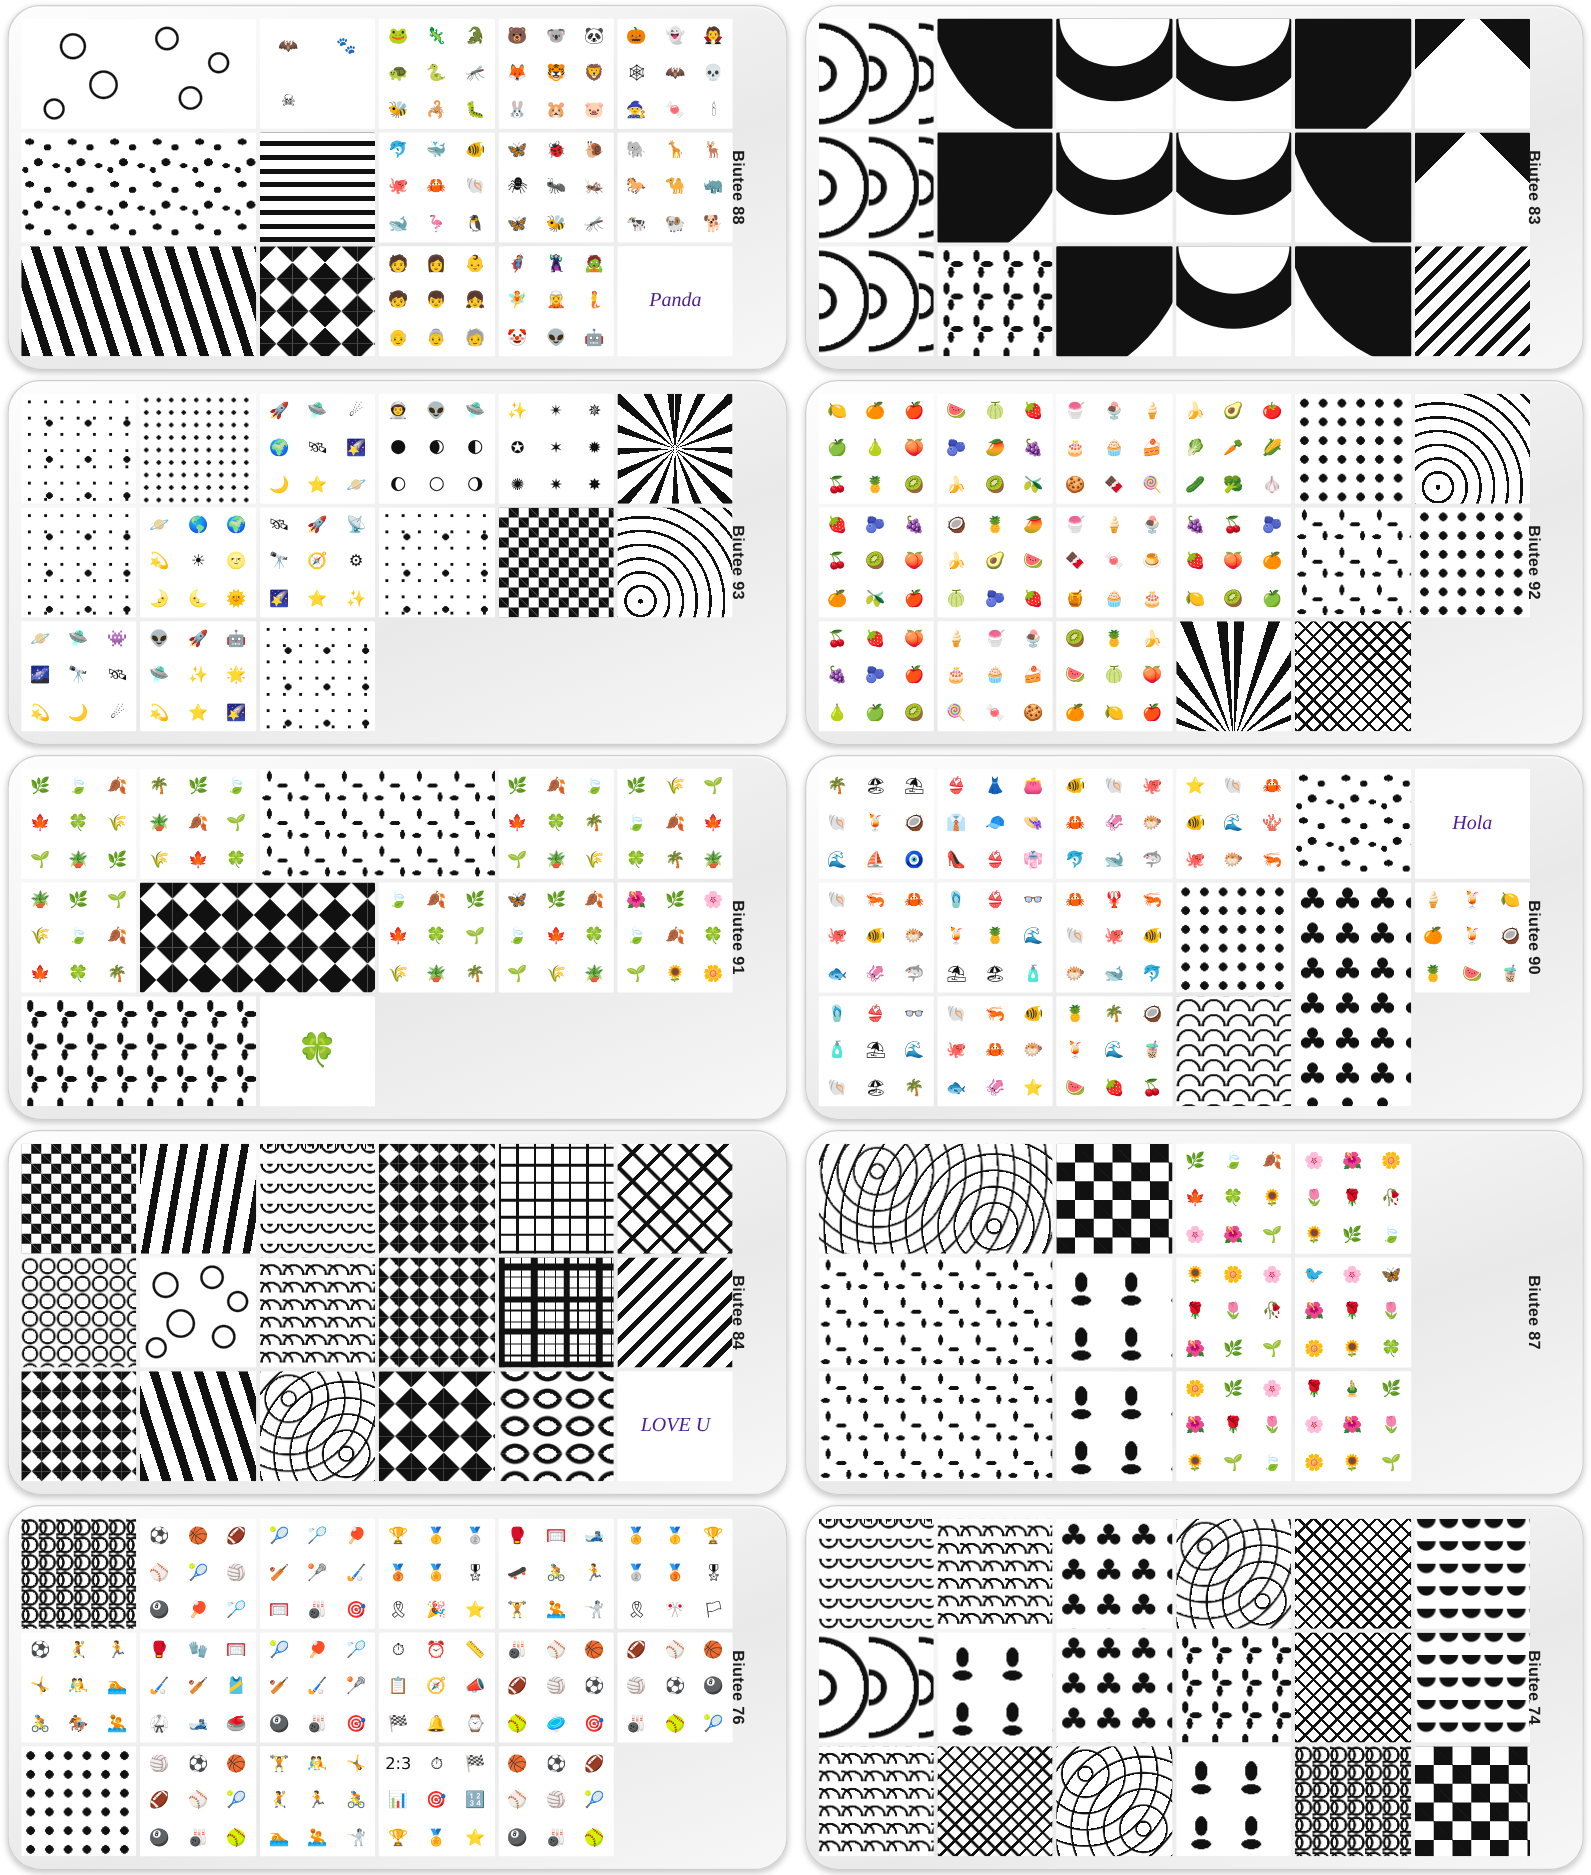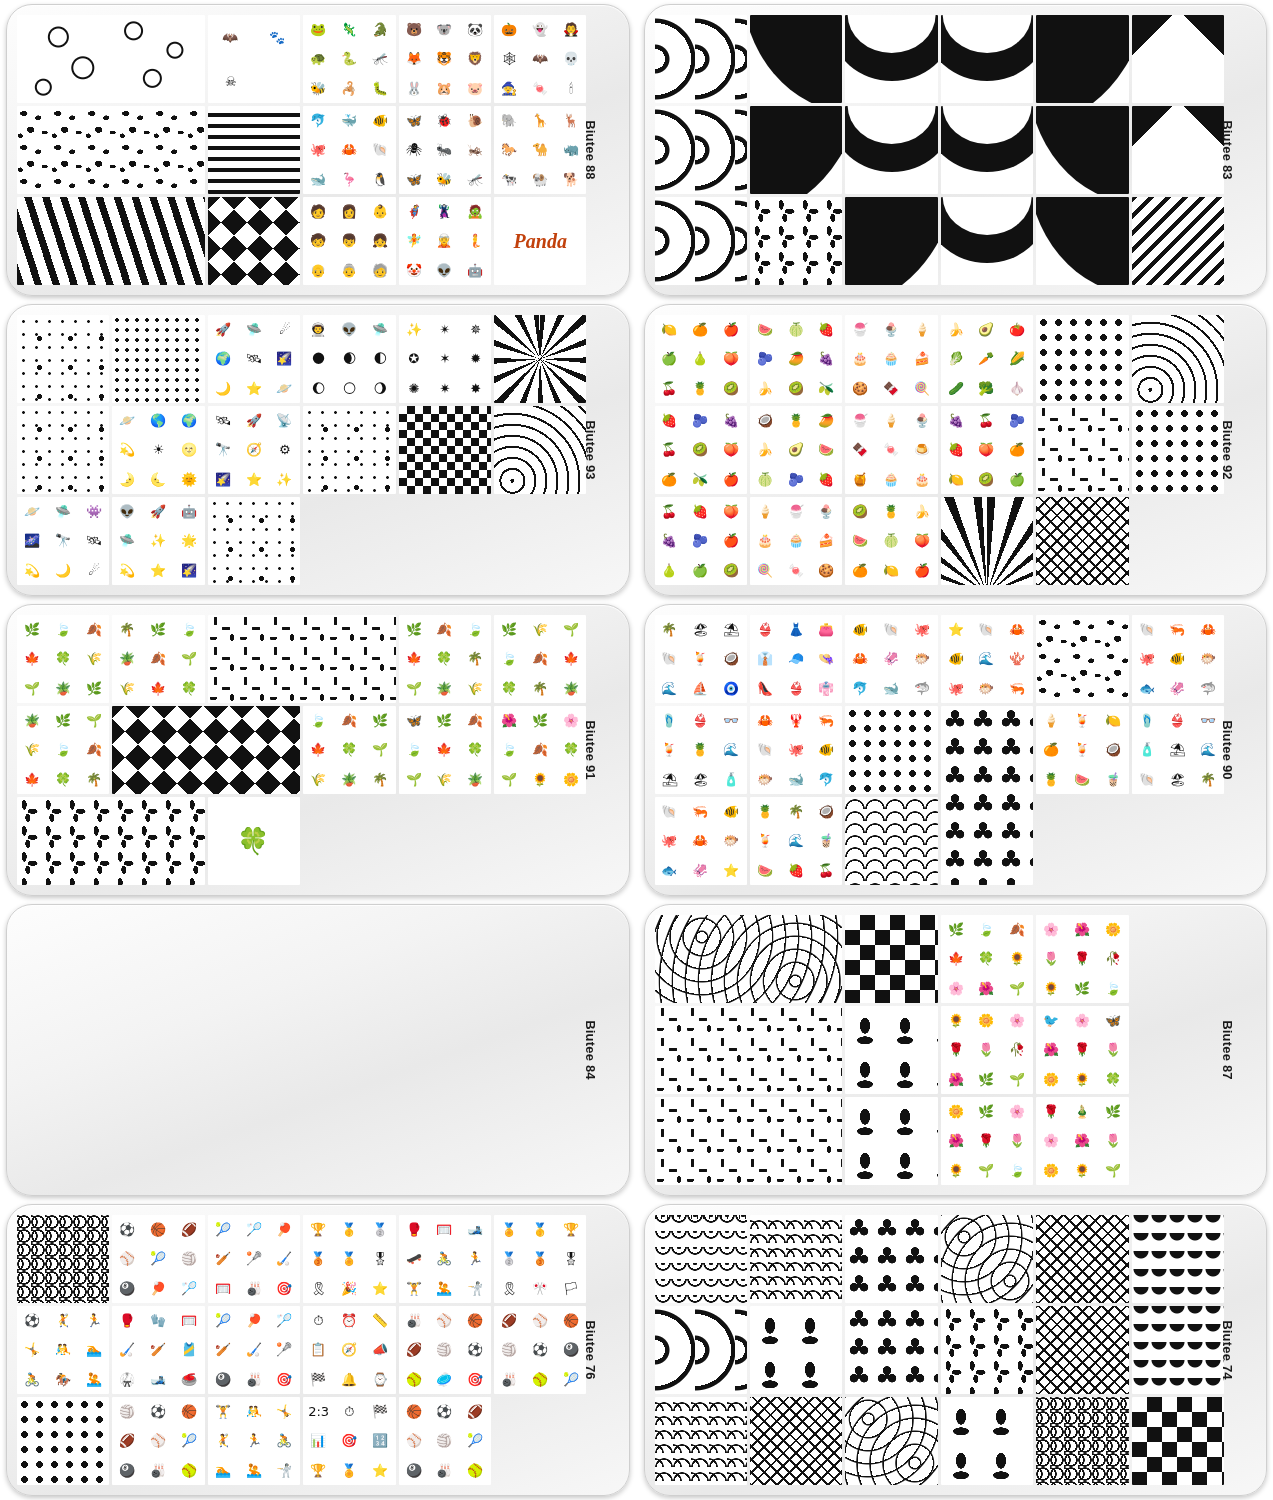--- a/index.html
+++ b/index.html
@@ -379,21 +379,21 @@
   .g2 { grid-template-columns: repeat(2, 1fr); grid-template-rows: repeat(2, 1fr); }
   .g1 { grid-template-columns: 1fr; grid-template-rows: 1fr; }
   .g1 span { font-size: 26px; }
 
   .wide2 { grid-column: span 2; }
   .tall2 { grid-row: span 2; }
 
   .cell-word {
     position:absolute; inset:0;
     display:flex; align-items:center; justify-content:center;
-    font-weight:bold; font-size: 20px; color:#c2410c;
+    font-weight:normal; font-size: 16px; color:#4c1d95;
     font-family: "Liberation Serif", serif;
     font-style: italic;
   }
 </style>
 </head>
 <body>
 
 <div id="product-grid">
     <div class="plate">
       <div class="plate-inner">
@@ -966,20 +966,23 @@
             <span>🐠</span>
             <span>🌊</span>
             <span>🪸</span>
             <span>🐙</span>
             <span>🐡</span>
             <span>🦐</span>
           </div>
         </div>
         <div class="cell m-leopard"></div>
         <div class="cell">
+          <div class="cell-word">Hola</div>
+        </div>
+        <div class="cell">
           <div class="glyphs g3">
             <span>🐚</span>
             <span>🦐</span>
             <span>🦀</span>
             <span>🐙</span>
             <span>🐠</span>
             <span>🐡</span>
             <span>🐟</span>
             <span>🦑</span>
             <span>🦈</span>
@@ -1063,20 +1066,42 @@
             <span>🍉</span>
             <span>🍓</span>
             <span>🍒</span>
           </div>
         </div>
         <div class="cell m-scales"></div>
       </div>
       <div class="plate-label">Biutee 90</div>
     </div>
     <div class="plate">
+      <div class="plate-inner">
+        <div class="cell m-tri"></div>
+        <div class="cell m-zebra2"></div>
+        <div class="cell m-lace"></div>
+        <div class="cell m-zigzag"></div>
+        <div class="cell m-grid"></div>
+        <div class="cell m-cross"></div>
+        <div class="cell m-honeycomb"></div>
+        <div class="cell m-pebbles"></div>
+        <div class="cell m-lace2"></div>
+        <div class="cell m-zigzag"></div>
+        <div class="cell m-plaid"></div>
+        <div class="cell m-diag2"></div>
+        <div class="cell m-zigzag"></div>
+        <div class="cell m-zebra"></div>
+        <div class="cell m-filigree"></div>
+        <div class="cell m-argyle"></div>
+        <div class="cell m-wave"></div>
+        <div class="cell">
+          <div class="cell-word">LOVE U</div>
+        </div>
+      </div>
       <div class="plate-label">Biutee 84</div>
     </div>
     <div class="plate">
       <div class="plate-inner">
         <div class="cell wide2 m-filigree"></div>
         <div class="cell m-checker"></div>
         <div class="cell">
           <div class="glyphs g3">
             <span>🌿</span>
             <span>🍃</span>

